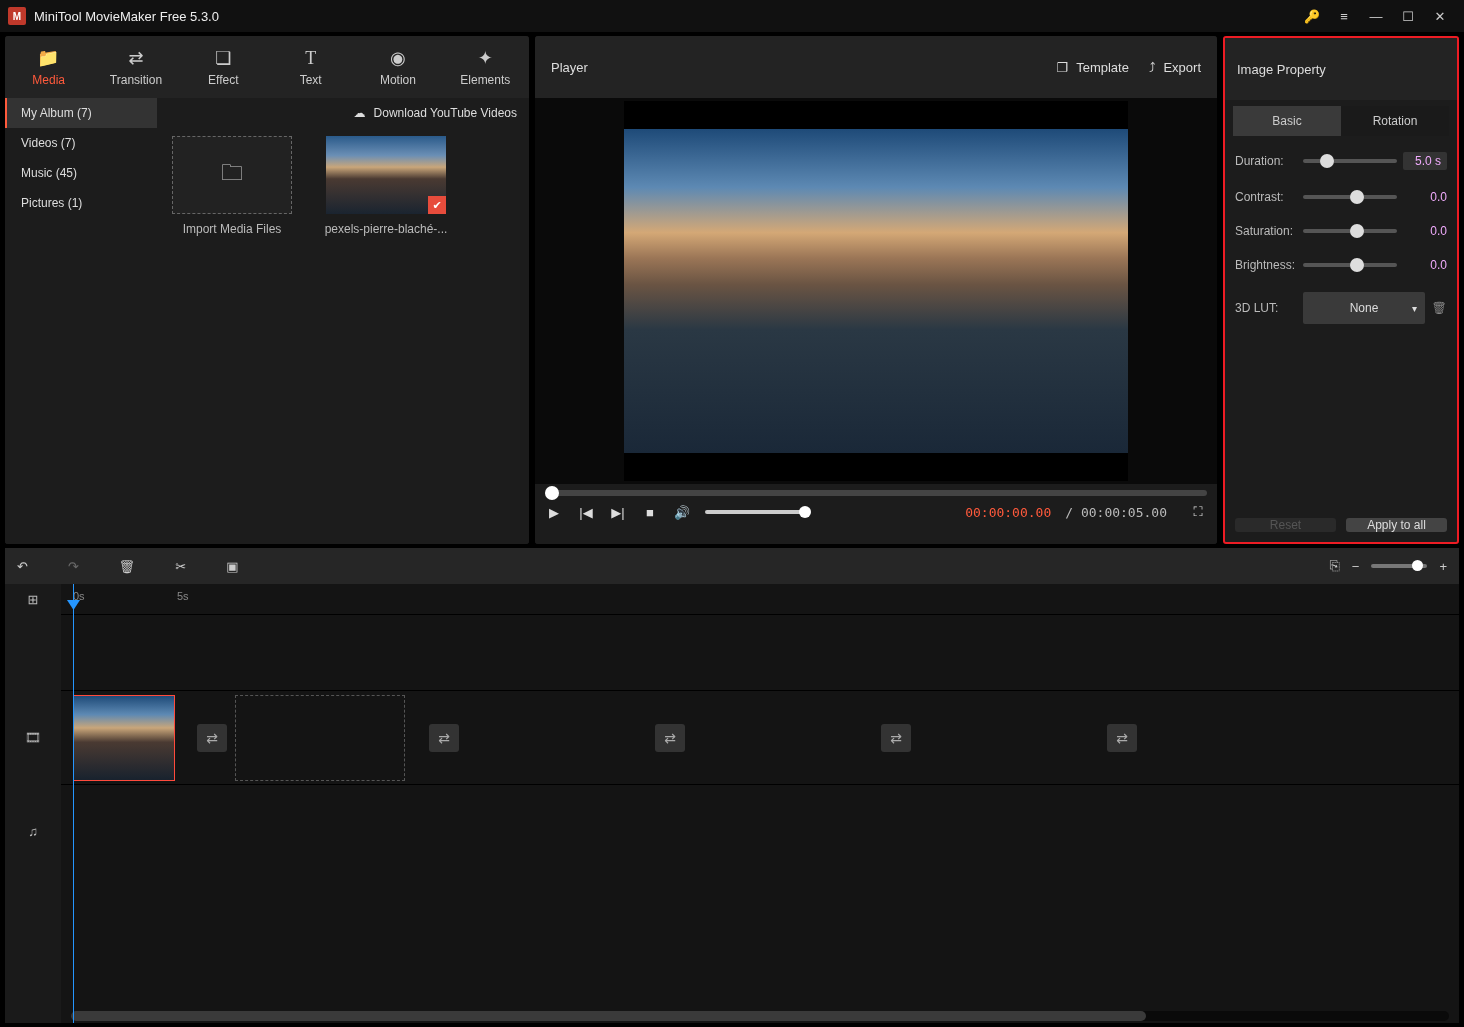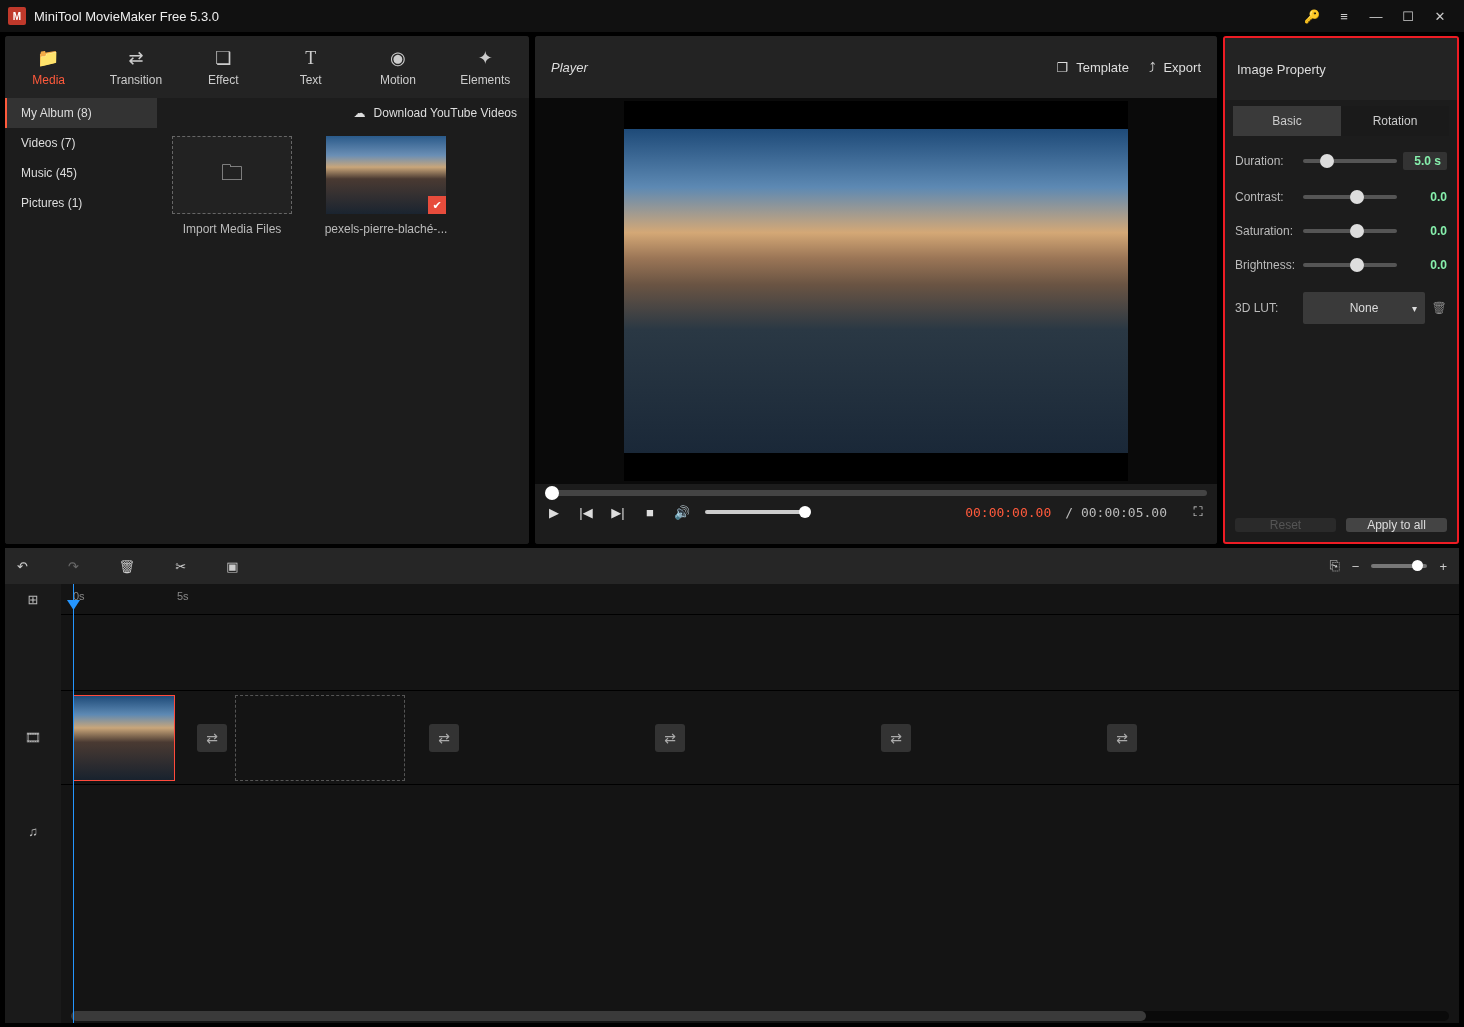--- a/index.html
+++ b/index.html
@@ -35,21 +35,21 @@
 .yt-row { height: 30px; display: flex; align-items: center; justify-content: flex-end; padding-right: 12px; gap: 8px; color: #ddd; font-size:12px;}
 .thumbs { display: flex; gap: 24px; padding: 8px 10px; }
 .thumb { width: 130px; display: flex; flex-direction: column; align-items: center; gap: 8px; font-size: 12px; color: #bbb; }
 .thumb .box { width: 120px; height: 78px; background: #222; position: relative; }
 .thumb.import .box { border: 1px dashed #666; display:flex; align-items:center; justify-content:center;}
 .thumb .check { position: absolute; right: 0; bottom: 0; width: 18px; height: 18px; background: #e74c3c; display:flex; align-items:center; justify-content:center; color:#fff; font-size:11px;}
 .townimg { width:100%; height:100%; background: linear-gradient(to bottom, #2a5a8a 0%, #6b8fb5 25%, #c9a67a 40%, #4a3a32 55%, #1a2430 100%); }
 
 
 .player-head { height: 62px; display: flex; align-items: center; padding: 0 16px; background:#232323;}
-.player-head .plabel { flex: 1; color: #ddd; font-size: 13px; font-style: italic; }
+.player-head .plabel { flex: 1; color: #ddd; font-size: 13px; }
 .player-head .pbtn { display: flex; align-items: center; gap: 8px; color: #ddd; margin-left: 20px; cursor:pointer;}
 .preview-wrap { flex:1; display:flex; align-items:center; justify-content:center; background:#0a0a0a; padding:2px;}
 .preview { width: 504px; height: 380px; background: #000; display:flex; flex-direction:column;}
 .preview .bar { height:28px; background:#000;}
 .preview .img { flex:1; background: linear-gradient(to bottom, #1e4a78 0%, #5d89b3 18%, #d4a876 32%, #9a7556 40%, #6a5443 48%, #2a3844 62%, #1a2838 100%); position:relative;}
 .player-controls { height: 60px; padding: 6px 10px 10px 10px; display:flex; flex-direction:column; gap:8px; background:#1c1c1c;}
 .seek { height: 6px; background: #444; border-radius:3px; position:relative;}
 .seek .knob { position:absolute; left:0; top:-4px; width:14px; height:14px; border-radius:50%; background:#fff;}
 .pc-row { display:flex; align-items:center; gap:14px; }
 .pc-row .icon { color:#ddd; width:18px; text-align:center; }
@@ -58,21 +58,21 @@
 .time-cur { color:#ff5a3c; font-family: monospace; font-size:13px; margin-left:auto;}
 .time-dur { color:#bbb; font-family: monospace; font-size:13px; }
 
 
 .prop-head { height: 62px; display:flex; align-items:center; padding:0 12px; color:#ddd; background:#232323;}
 .prop-tabs { display:flex; margin: 6px 8px; background:#1a1a1a; border-radius:2px; height:30px;}
 .prop-tab { flex:1; display:flex; align-items:center; justify-content:center; color:#ccc; font-size:12px; cursor:pointer;}
 .prop-tab.active { background:#3a3a3a;}
 .prop-row { display:flex; align-items:center; padding: 10px 10px; gap:6px; font-size:12px; color:#bbb;}
 .prop-row .lab { width:62px;}
-.prop-row .val { width:44px; text-align:right; color:#86efac;font-weight:bold;}
+.prop-row .val { width:44px; text-align:right; color:#f0abfc;}
 .prop-row.duration .val { background:#333; padding:2px 6px; border-radius:2px;}
 .pslider { flex:1; height:4px; background:#555; position:relative; border-radius:2px;}
 .pslider .knob { position:absolute; top:-5px; width:14px; height:14px; border-radius:50%; background:#ddd;}
 .lut-sel { flex:1; height:32px; background:#3a3a3a; display:flex; align-items:center; justify-content:center; gap:6px; color:#ddd; border-radius:2px; position:relative;}
 .lut-sel::after { content:"▾"; font-size:10px; position:absolute; right:8px;}
 .prop-footer { margin-top:auto; display:flex; gap:10px; padding:10px; }
 .pf-btn { flex:1; height:14px; display:flex; align-items:center; justify-content:center; border-radius:3px; font-size:12px;}
 .pf-btn.reset { background:#2a2a2a; color:#555;}
 .pf-btn.apply { background:#444; color:#ddd;}
 
@@ -140,21 +140,21 @@
           <div class="ticon">◉</div>
           <div class="tlabel">Motion</div>
         </div>
       <div class="media-tab">
           <div class="ticon">✦</div>
           <div class="tlabel">Elements</div>
         </div>
     </div>
     <div class="media-body">
       <div class="media-sidebar">
-        <div class="row active">My Album (8)</div>
+        <div class="row active">My Album (7)</div>
         <div class="row">Videos (7)</div>
         <div class="row">Music (45)</div>
         <div class="row">Pictures (1)</div>
       </div>
       <div class="media-content">
         <div class="yt-row">
           <span>☁</span>
           <span>Download YouTube Videos</span>
         </div>
         <div class="thumbs">

